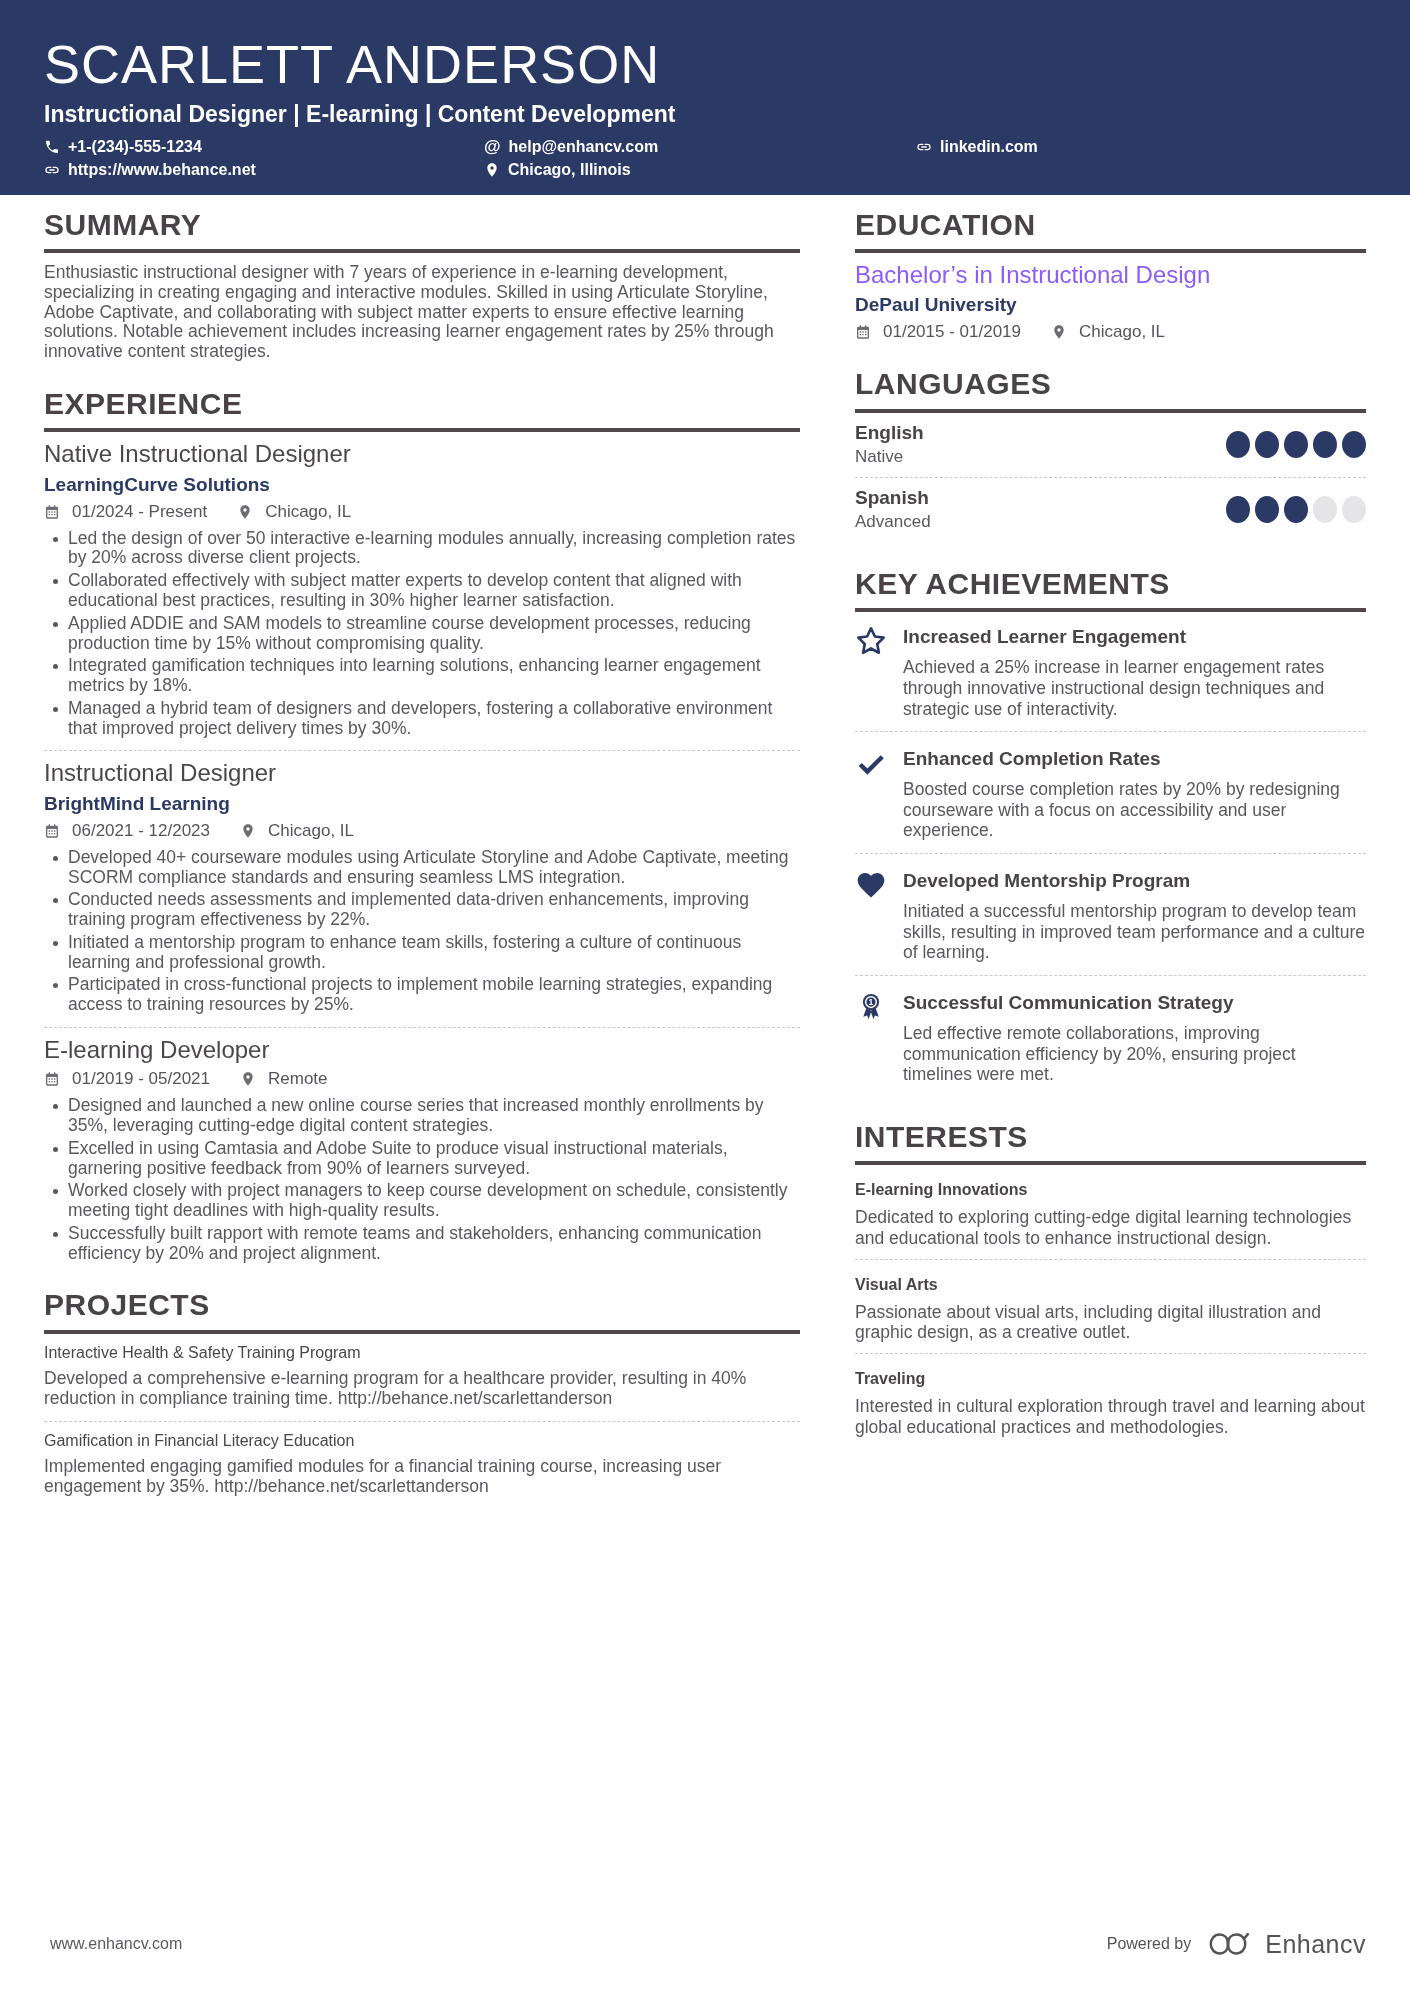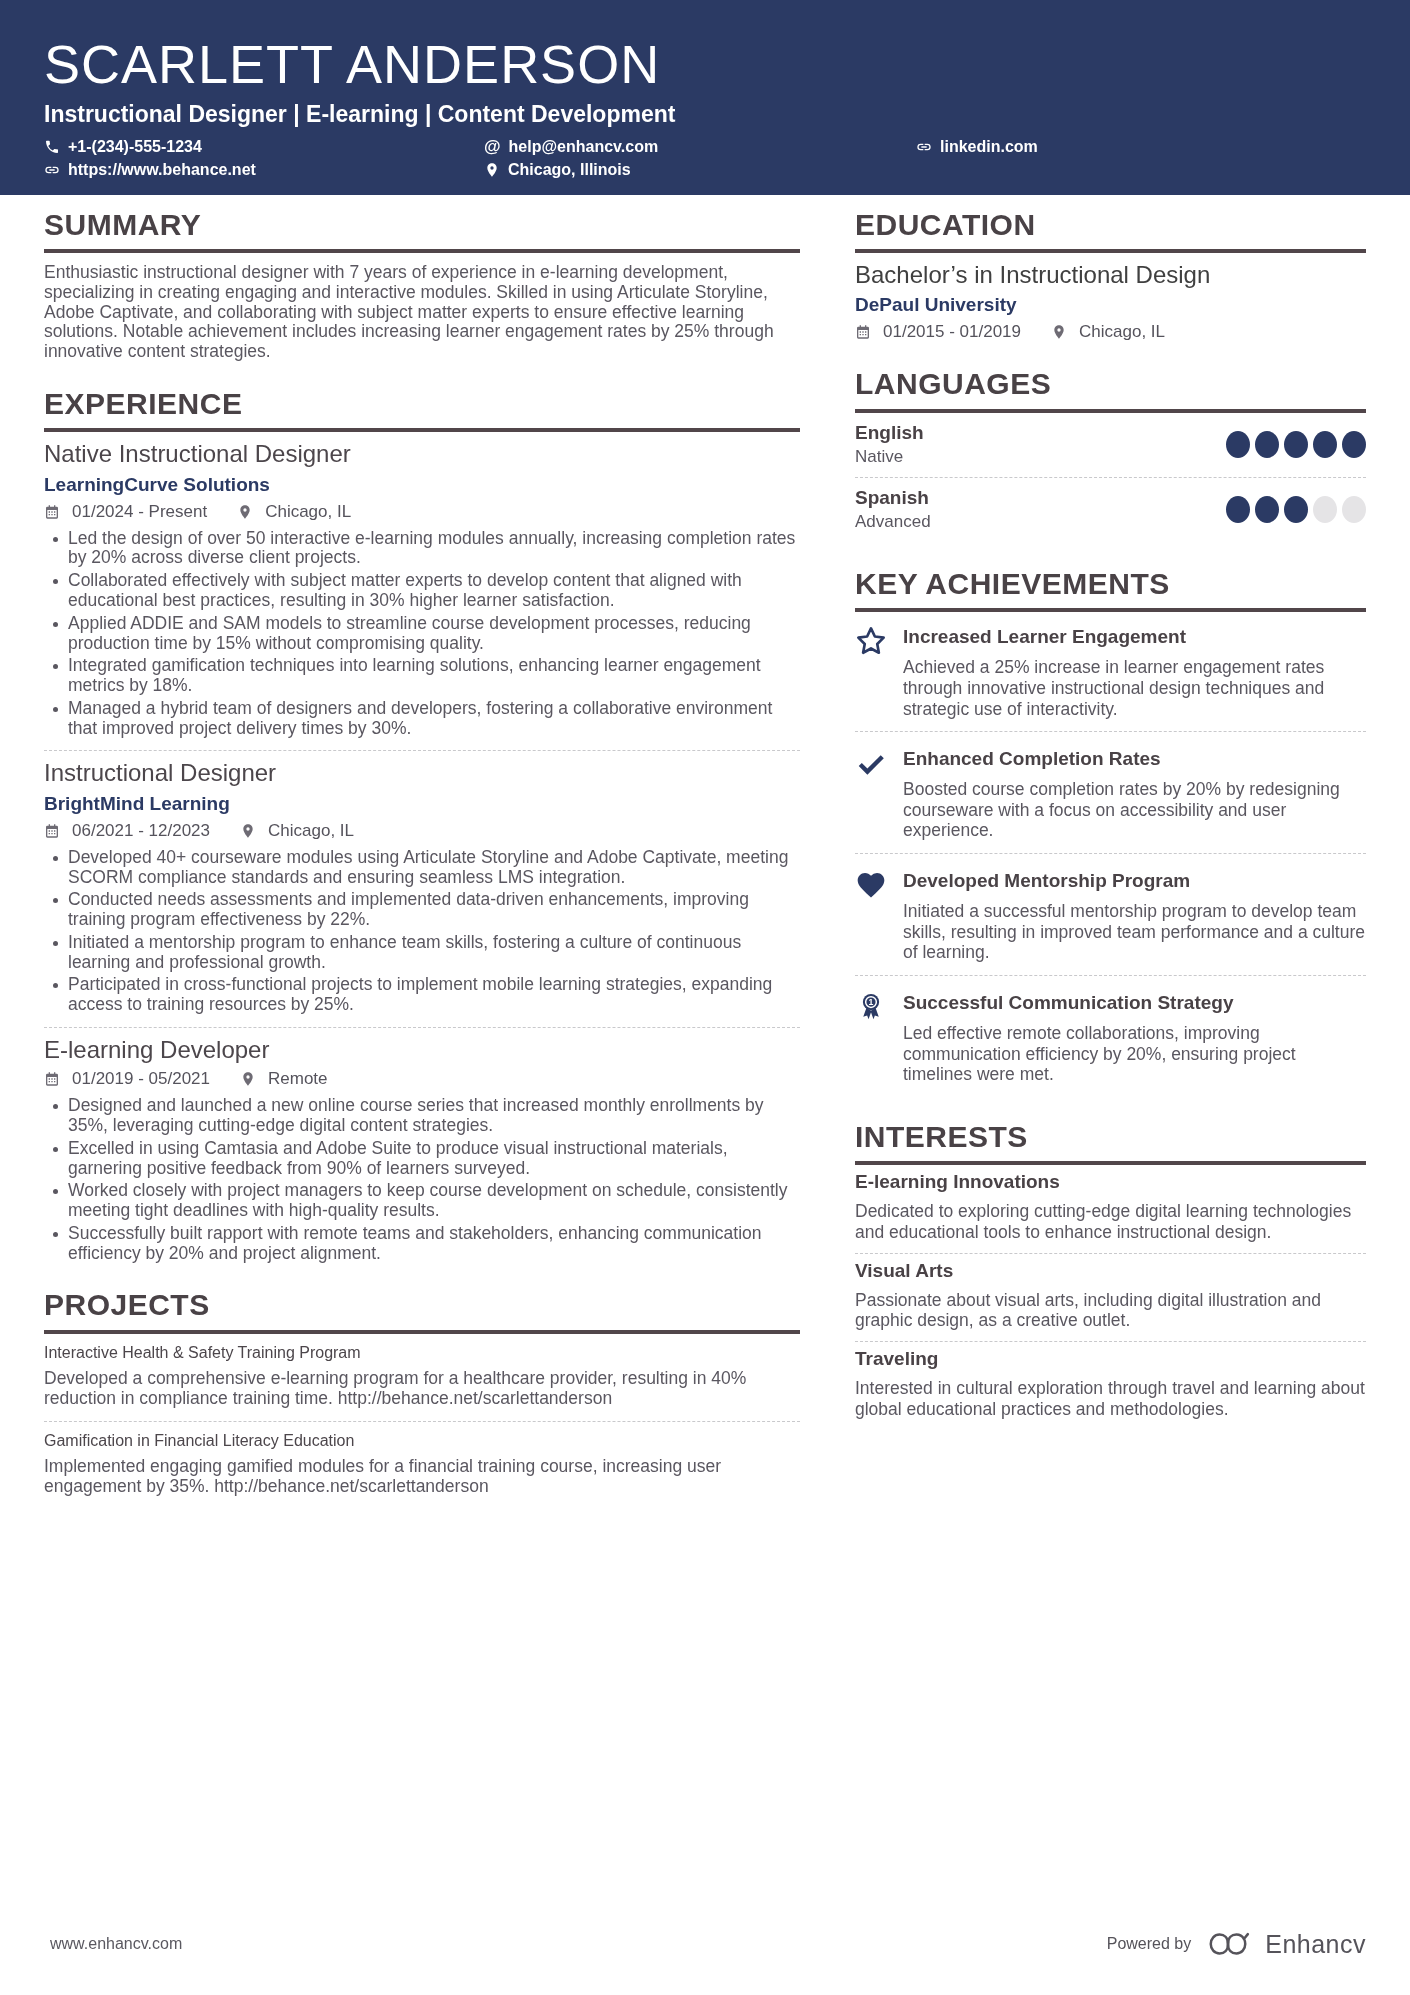--- a/index.html
+++ b/index.html
@@ -35,37 +35,37 @@
   .job-title{margin:9px 0 6px;font-size:24px;font-weight:400;color:#4c464b;line-height:1.1;}
   .company{font-size:19px;font-weight:bold;color:#2b3a64;margin-bottom:6px;}
   .meta{display:flex;gap:30px;align-items:center;font-size:17px;color:#55535c;margin-bottom:7px;}
   .meta-item{display:flex;align-items:center;gap:12px;}
   .micon{width:16px;height:16px;flex:none;color:#6e6b74;}
   .bullets{list-style:none;margin:0;padding:0;}
   .bullets li{position:relative;padding-left:24px;margin-bottom:3px;}
   .bullets li::before{content:"";position:absolute;left:9px;top:8px;width:5px;height:5px;border-radius:50%;background:#5a5760;}
   .dash-sep{border-top:1px dashed #c9c9cc;margin:12px 0 4px;}
   
-  .degree{margin:9px 0 6px;font-size:24px;font-weight:400;color:#404040;line-height:1.1;}
+  .degree{margin:9px 0 6px;font-size:24px;font-weight:400;color:#8b5cf6;line-height:1.1;}
   
   .lang-row{display:flex;justify-content:space-between;align-items:center;padding:9px 0 10px;}
   .lang-name{font-size:19px;font-weight:bold;color:#494246;}
   .lang-level{font-size:17px;color:#5a5760;margin-top:3px;}
   .dots{display:flex;gap:5px;}
   .dot{width:24px;height:27px;border-radius:50%;}
   .dot.filled{background:#2b3a64;}
   .dot.empty{background:#e5e4e6;}
   
   .ach{display:flex;gap:14px;padding:12px 0 10px;}
   .ach-icon{width:34px;flex:none;padding-top:1px;color:#2b3a64;}
   .ach-icon svg{width:32px;height:32px;}
   .ach-title{font-size:19px;font-weight:bold;color:#494246;margin:2px 0 9px;}
   .ach-text{line-height:1.18;}
   
-  .int-title{font-size:19px;font-weight:bold;color:#494246;margin:6px 0 8px;}
+  .int-title{font-size:16px;font-weight:bold;color:#494246;margin:16px 0 8px;}
   .int-text{margin:0;line-height:1.18;}
   
   .proj-title{margin:10px 0 8px;font-size:16px;font-weight:400;color:#4c464b;line-height:1.1;}
   .proj-text{margin:0 0 4px;}
   
   .footer{position:absolute;left:50px;right:44px;bottom:36px;display:flex;justify-content:space-between;align-items:center;}
   .footer-site{font-size:16px;color:#5a5860;}
   .powered{display:flex;align-items:center;gap:14px;color:#55535a;}
   .powered-label{font-size:16px;}
   .brand-name{font-size:25px;letter-spacing:.5px;}

